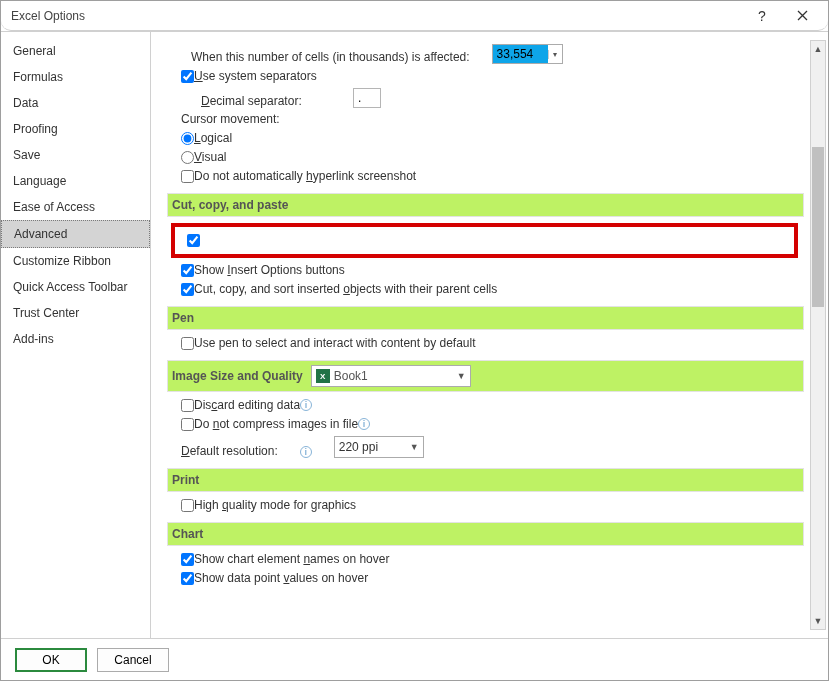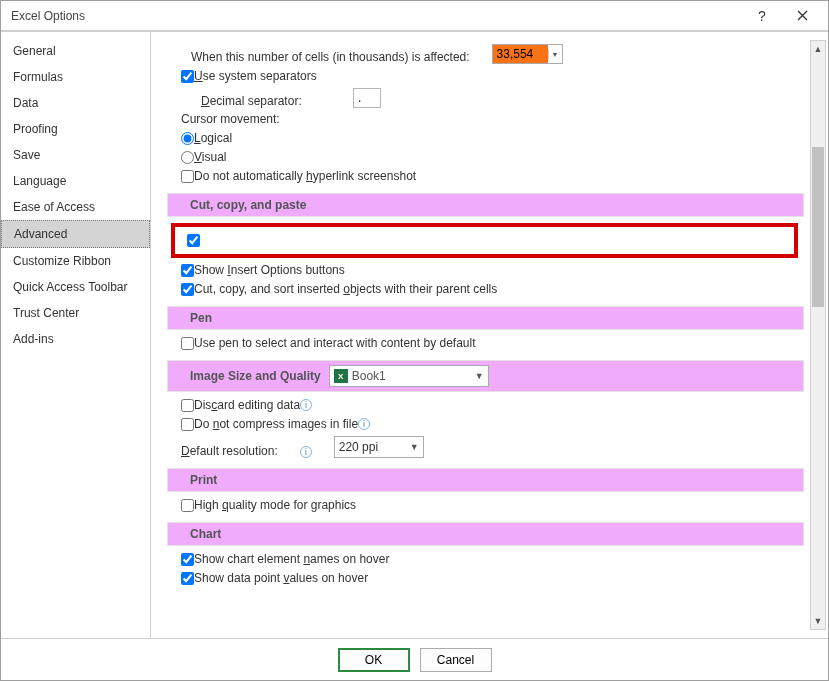--- a/index.html
+++ b/index.html
@@ -1,50 +1,50 @@
 <!DOCTYPE html>
 <html><head>
 <meta charset="utf-8">
 <style>
   * { box-sizing: border-box; margin: 0; padding: 0; }
   body { font-family: "Segoe UI", Tahoma, sans-serif; font-size: 12px; color: #333; background: #fff; width: 829px; height: 681px; overflow: hidden; }
   .dialog { width: 829px; height: 681px; border: 1px solid #9e9e9e; display: flex; flex-direction: column; background: #fff; }
-  .titlebar { height: 30px; display: flex; align-items: center; padding: 0 6px 0 10px; border-bottom: 1px solid #d0d0d0; }
+  .titlebar { height: 30px; display: flex; align-items: center; padding: 0 6px 0 10px; border-bottom: 1px solid #d0d0d0; border-radius: 10px; }
   .titlebar .title { flex: 1; font-size: 12px; color: #444; }
   .titlebar .tb-btn { width: 40px; height: 28px; display: flex; align-items: center; justify-content: center; font-size: 14px; color: #333; cursor: default; }
   .body { flex: 1; display: flex; border-top: 1px solid #d0d0d0; }
   .sidebar { width: 150px; border-right: 1px solid #d0d0d0; padding: 6px 0; overflow-y: auto; background: #fff; }
   .sidebar-item { padding: 6px 12px; font-size: 12px; color: #333; cursor: default; }
   .sidebar-item.selected { background: #d4d4d4; border: 1px dotted #7a7a7a; }
   .content-wrap { flex: 1; position: relative; }
   .content { position: absolute; inset: 8px 20px 8px 10px; overflow: hidden; padding-right: 4px; }
   .vscroll { position: absolute; right: 2px; top: 8px; bottom: 8px; width: 16px; background: #f0f0f0; border: 1px solid #d0d0d0; display: flex; flex-direction: column; align-items: center; }
   .vscroll .arrow { height: 16px; width: 100%; display: flex; align-items: center; justify-content: center; font-size: 9px; color: #555; }
   .vscroll .track { flex: 1; width: 100%; position: relative; }
   .vscroll .thumb { position: absolute; left: 1px; right: 1px; top: 90px; height: 160px; background: #c0c0c0; }
   .row { display: flex; align-items: flex-end; gap: 22px; margin: 4px 0 4px 20px; }
   .indent { margin-left: 40px; }
   .indent2 { margin-left: 30px; }
-  .section-head { background: #f0abfc; border: 1px solid #e3e3e3; font-weight: bold; color: #555; padding: 4px 22px; margin: 10px 0 6px 6px; display: flex; align-items: center; gap: 8px; }
+  .section-head { background: #bef264; border: 1px solid #e3e3e3; font-weight: bold; color: #555; padding: 4px 4px; margin: 10px 0 6px 6px; display: flex; align-items: center; gap: 8px; }
   .section-head .head-label { font-size: 12px; color: #555;}
   input[type="checkbox"], input[type="radio"] { width: 13px; height: 13px; }
   .checkbox-row, .radio-row { display: flex; align-items: center; gap: 0; margin: 5px 0 5px 20px; }
   .label-u { text-decoration: none; }
   .label-u .u { text-decoration: underline; }
   .sep-input { width: 28px; height: 20px; border: 1px solid #b5b5b5; font-size: 12px; padding: 0 4px; background: #fff; }
-  .num-input { width: 55px; height: 20px; border: 1px solid #b5b5b5; font-size: 12px; padding: 0 4px; background: #f97316; }
+  .num-input { width: 55px; height: 20px; border: 1px solid #b5b5b5; font-size: 12px; padding: 0 4px; background: #0ea5e9; }
   .dropdown { height: 22px; border: 1px solid #ababab; font-size: 12px; padding: 0 4px; background: #fff; }
   .dropdown.combo { width: 160px; display: inline-flex; align-items: center; gap: 4px; position: relative; }
   .dropdown.combo .caret { margin-left: auto; font-size: 9px; color: #555; }
   .dropdown.ppi { width: 90px; display: inline-flex; align-items: center; }
   .dropdown.ppi .caret { margin-left: auto; font-size: 9px; color: #555; }
   .xl-icon { width: 14px; height: 14px; background: #217346; color: #fff; font-size: 8px; font-weight: bold; display: inline-flex; align-items: center; justify-content: center; }
   .highlight-red { border: 4px solid #d40000; padding: 2px 6px; margin: 2px 6px 2px 10px; }
   .info-icon { display: inline-flex; width: 12px; height: 12px; border: 1px solid #88b4d8; color: #88b4d8; border-radius: 50%; align-items: center; justify-content: center; font-size: 9px; font-weight: bold; }
-  .footer { height: 42px; border-top: 1px solid #d0d0d0; display: flex; align-items: center; justify-content: center; gap: 10px; padding: 0 14px; }
+  .footer { height: 42px; border-top: 1px solid #d0d0d0; display: flex; align-items: center; justify-content: flex-start; gap: 10px; padding: 0 14px; }
   .btn { min-width: 72px; height: 24px; border: 1px solid #ababab; background: #fdfdfd; font-size: 12px; cursor: default; }
   .btn.primary { border: 1px solid #2b8a3e; box-shadow: inset 0 0 0 1px #2b8a3e; }
   .muted { color: #333; }
   .row-label { min-width: 130px; display: inline-block; }
 </style>
 </head>
 <body>
 
 <div class="dialog">
   <div class="titlebar">

